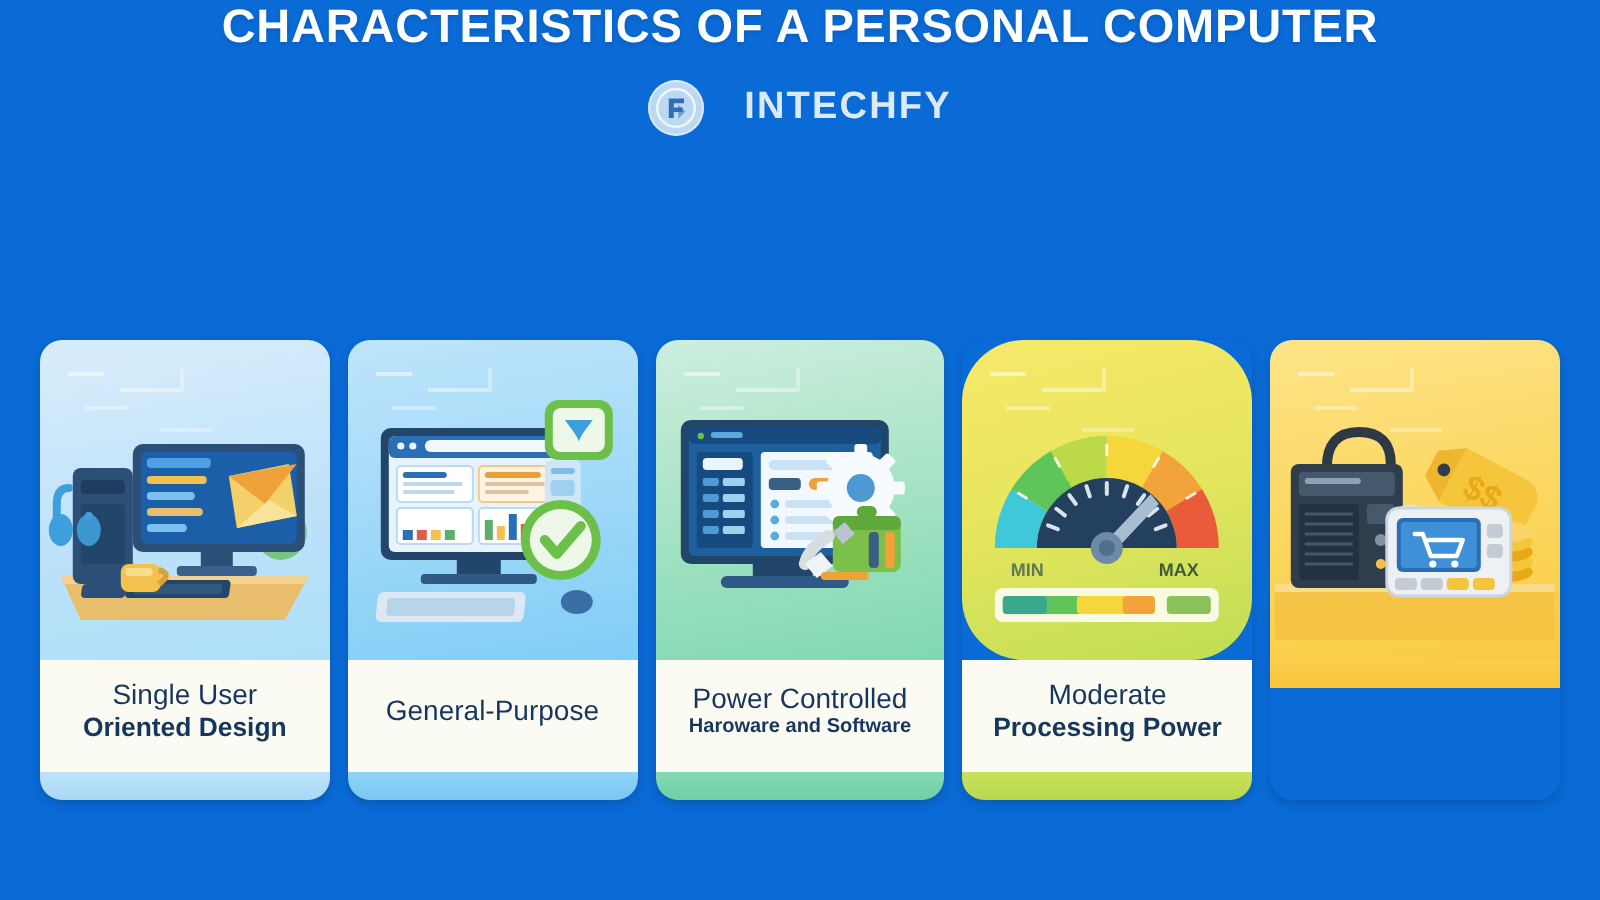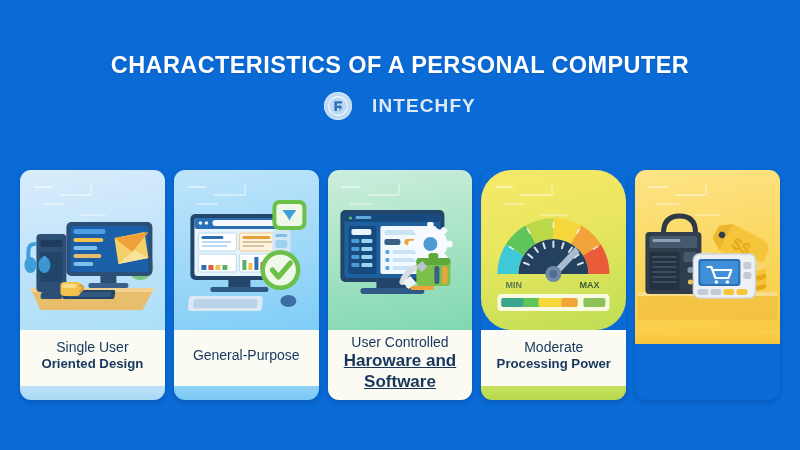--- a/index.html
+++ b/index.html
@@ -9,21 +9,20 @@
     font-family: "Liberation Sans", sans-serif;
   }
   body {
     background: #0a6ad6;
     position: relative;
   }
 
   
   .header {
     width: 100%;
-    padding-top: 52px;
     text-align: center;
   }
   .title {
     color: #ffffff;
     font-size: 23.5px;
     font-weight: 800;
     letter-spacing: 0.4px;
     text-transform: uppercase;
     font-family: "Liberation Sans", sans-serif;
     text-shadow: 0 1px 2px rgba(0,0,0,0.13);
@@ -105,21 +104,21 @@
     color: #17365c;
     font-size: 14px;
     font-weight: 400;
   }
   .label-l2 {
     color: #17365c;
     font-size: 13.2px;
     font-weight: 700;
     text-align: center;
   }
-  .card.small-sub .label-l2 { font-size: 17px; font-weight: 600; text-decoration: underline; }
+  .card.small-sub .label-l2 { font-size: 10px; font-weight: 600; }
   .card-footer {
     flex: 0 0 14px;
   }
 
   
   .card-1 .card-art { background: linear-gradient(170deg,#d9edfb 0%,#bfe2fa 55%,#ace0f8 100%); }
   .card-1 .card-footer { background: linear-gradient(180deg,#bfe2fa,#a9d8f5); }
   .card-2 .card-art { background: linear-gradient(170deg,#bfe5fb 0%,#9ed8f8 55%,#7fcdf6 100%); }
   .card-2 .card-footer { background: linear-gradient(180deg,#8fd2f7,#79c8f3); }
   .card-3 .card-art { background: linear-gradient(170deg,#cdeedd 0%,#a3e2c2 55%,#7fd8b0 100%); }
@@ -293,21 +292,21 @@
         <rect x="98" y="83" width="10" height="6" rx="3" fill="#5fa83a"></rect>
         <rect x="104" y="96" width="5" height="18" rx="2" fill="#3a5f85"></rect>
         <rect x="112" y="96" width="5" height="18" rx="2" fill="#f0a23a"></rect>
         <path d="M84 98 q-10 6 -12 14" stroke="#d8dde2" stroke-width="6" fill="none" stroke-linecap="round"></path>
         <path d="M86 96 l6 -5 l5 6 l-6 5 z" fill="#b9c4cf"></path>
         <path d="M72 112 l8 -6 l6 7 l-8 6 z" fill="#eef3f7"></path>
         <rect x="80" y="116" width="24" height="4" rx="2" fill="#f0a23a"></rect>
       </svg>
     </div>
     <div class="card-label">
-      <span class="label-l1">User Controlled</span>
+      <span class="label-l1">Power Controlled</span>
       <span class="label-l2">Haroware and Software</span>
     </div>
     <div class="card-footer"></div>
   </div>
 
   <div class="card card-4">
     <div class="card-art">
       <svg class="art-svg" viewBox="0 0 140 160" preserveAspectRatio="xMidYMid meet" aria-hidden="true">
         <g transform="translate(70,104)">
           <path d="M-56 0 A56 56 0 0 1 -47.6 -29.5 L-29.8 -18.5 A35 35 0 0 0 -35 0 Z" fill="#3fc8d8"></path>

